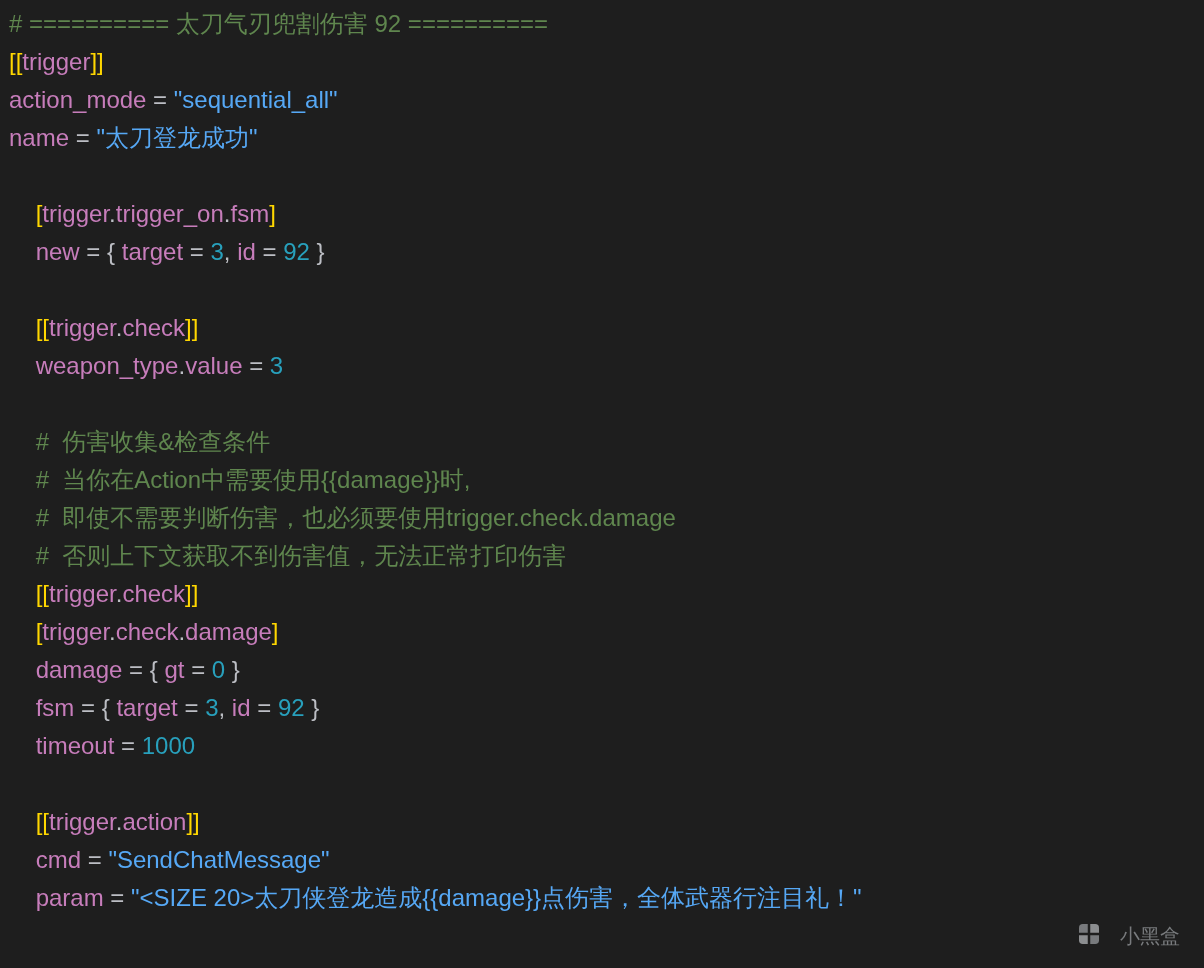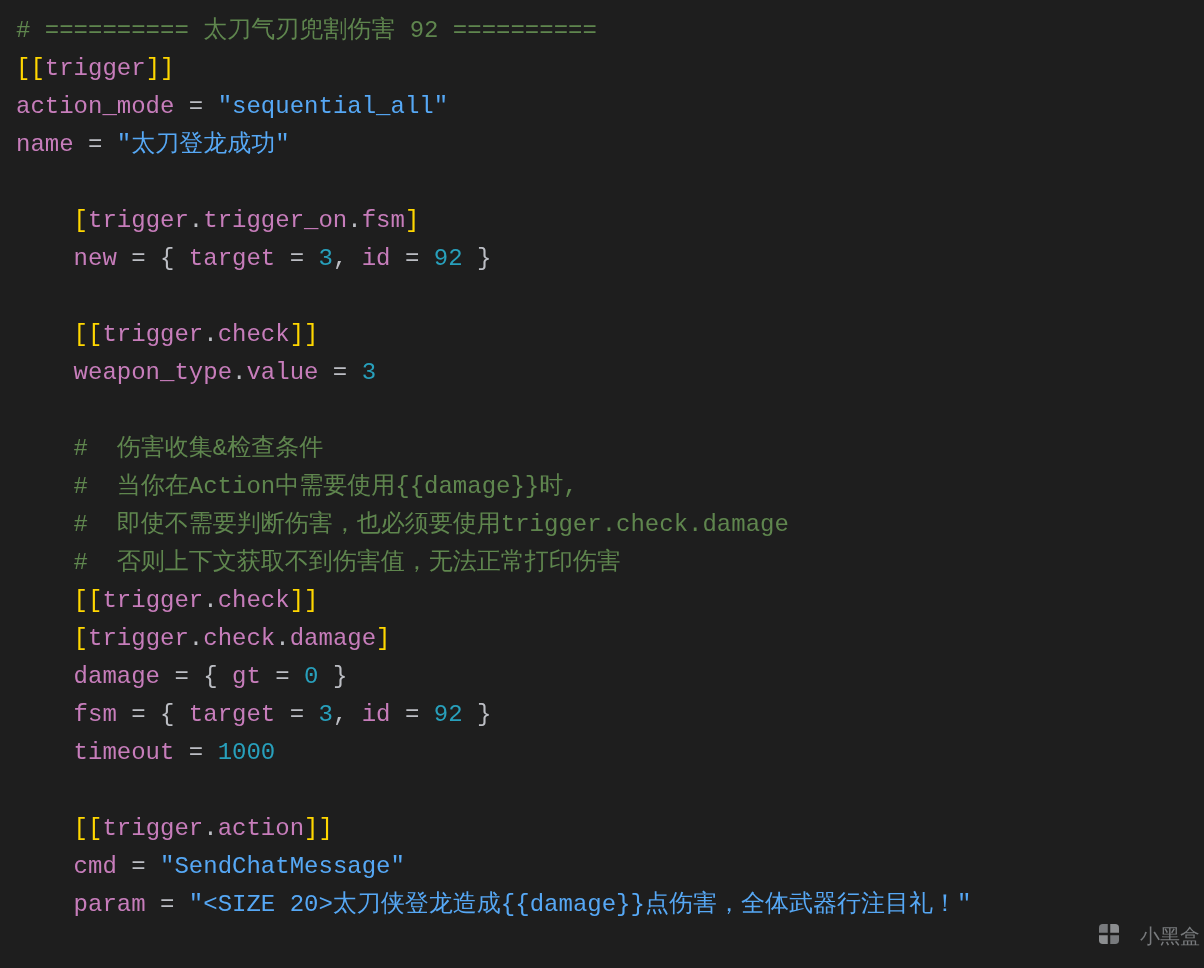--- a/index.html
+++ b/index.html
@@ -4,40 +4,40 @@
 <style>
   html, body {
     margin: 0;
     padding: 0;
     background: #1e1e1e;
     width: 1204px;
     height: 968px;
     overflow: hidden;
   }
   pre.code {
-    margin: 12px;
+    margin: 5px;
     padding: 0 16px 0 4px;
-    font-family: Liberation Mono, monospace;
+    font-family: Liberation Sans, sans-serif;
     font-size: 24px;
     line-height: 38px;
     white-space: pre;
     color: #bcbec4;
   }
   .comment { color: #5f864e; }
   .bracket { color: #ffd700; }
   .key     { color: #c77dbb; }
   .op      { color: #bcbec4; }
   .punct   { color: #bcbec4; }
   .string  { color: #56a8f5; }
   .num     { color: #28a0bc; }
   .brace   { color: #bcbec4; }
 
   .watermark {
     position: absolute;
-    right: 4px;
+    right: 24px;
     bottom: 14px;
     display: flex;
     align-items: center;
     gap: 16px;
     color: #888b8e;
     font-family: "PingFang SC","Microsoft YaHei",sans-serif;
     font-size: 20px;
     opacity: 0.85;
     pointer-events: none;
   }

